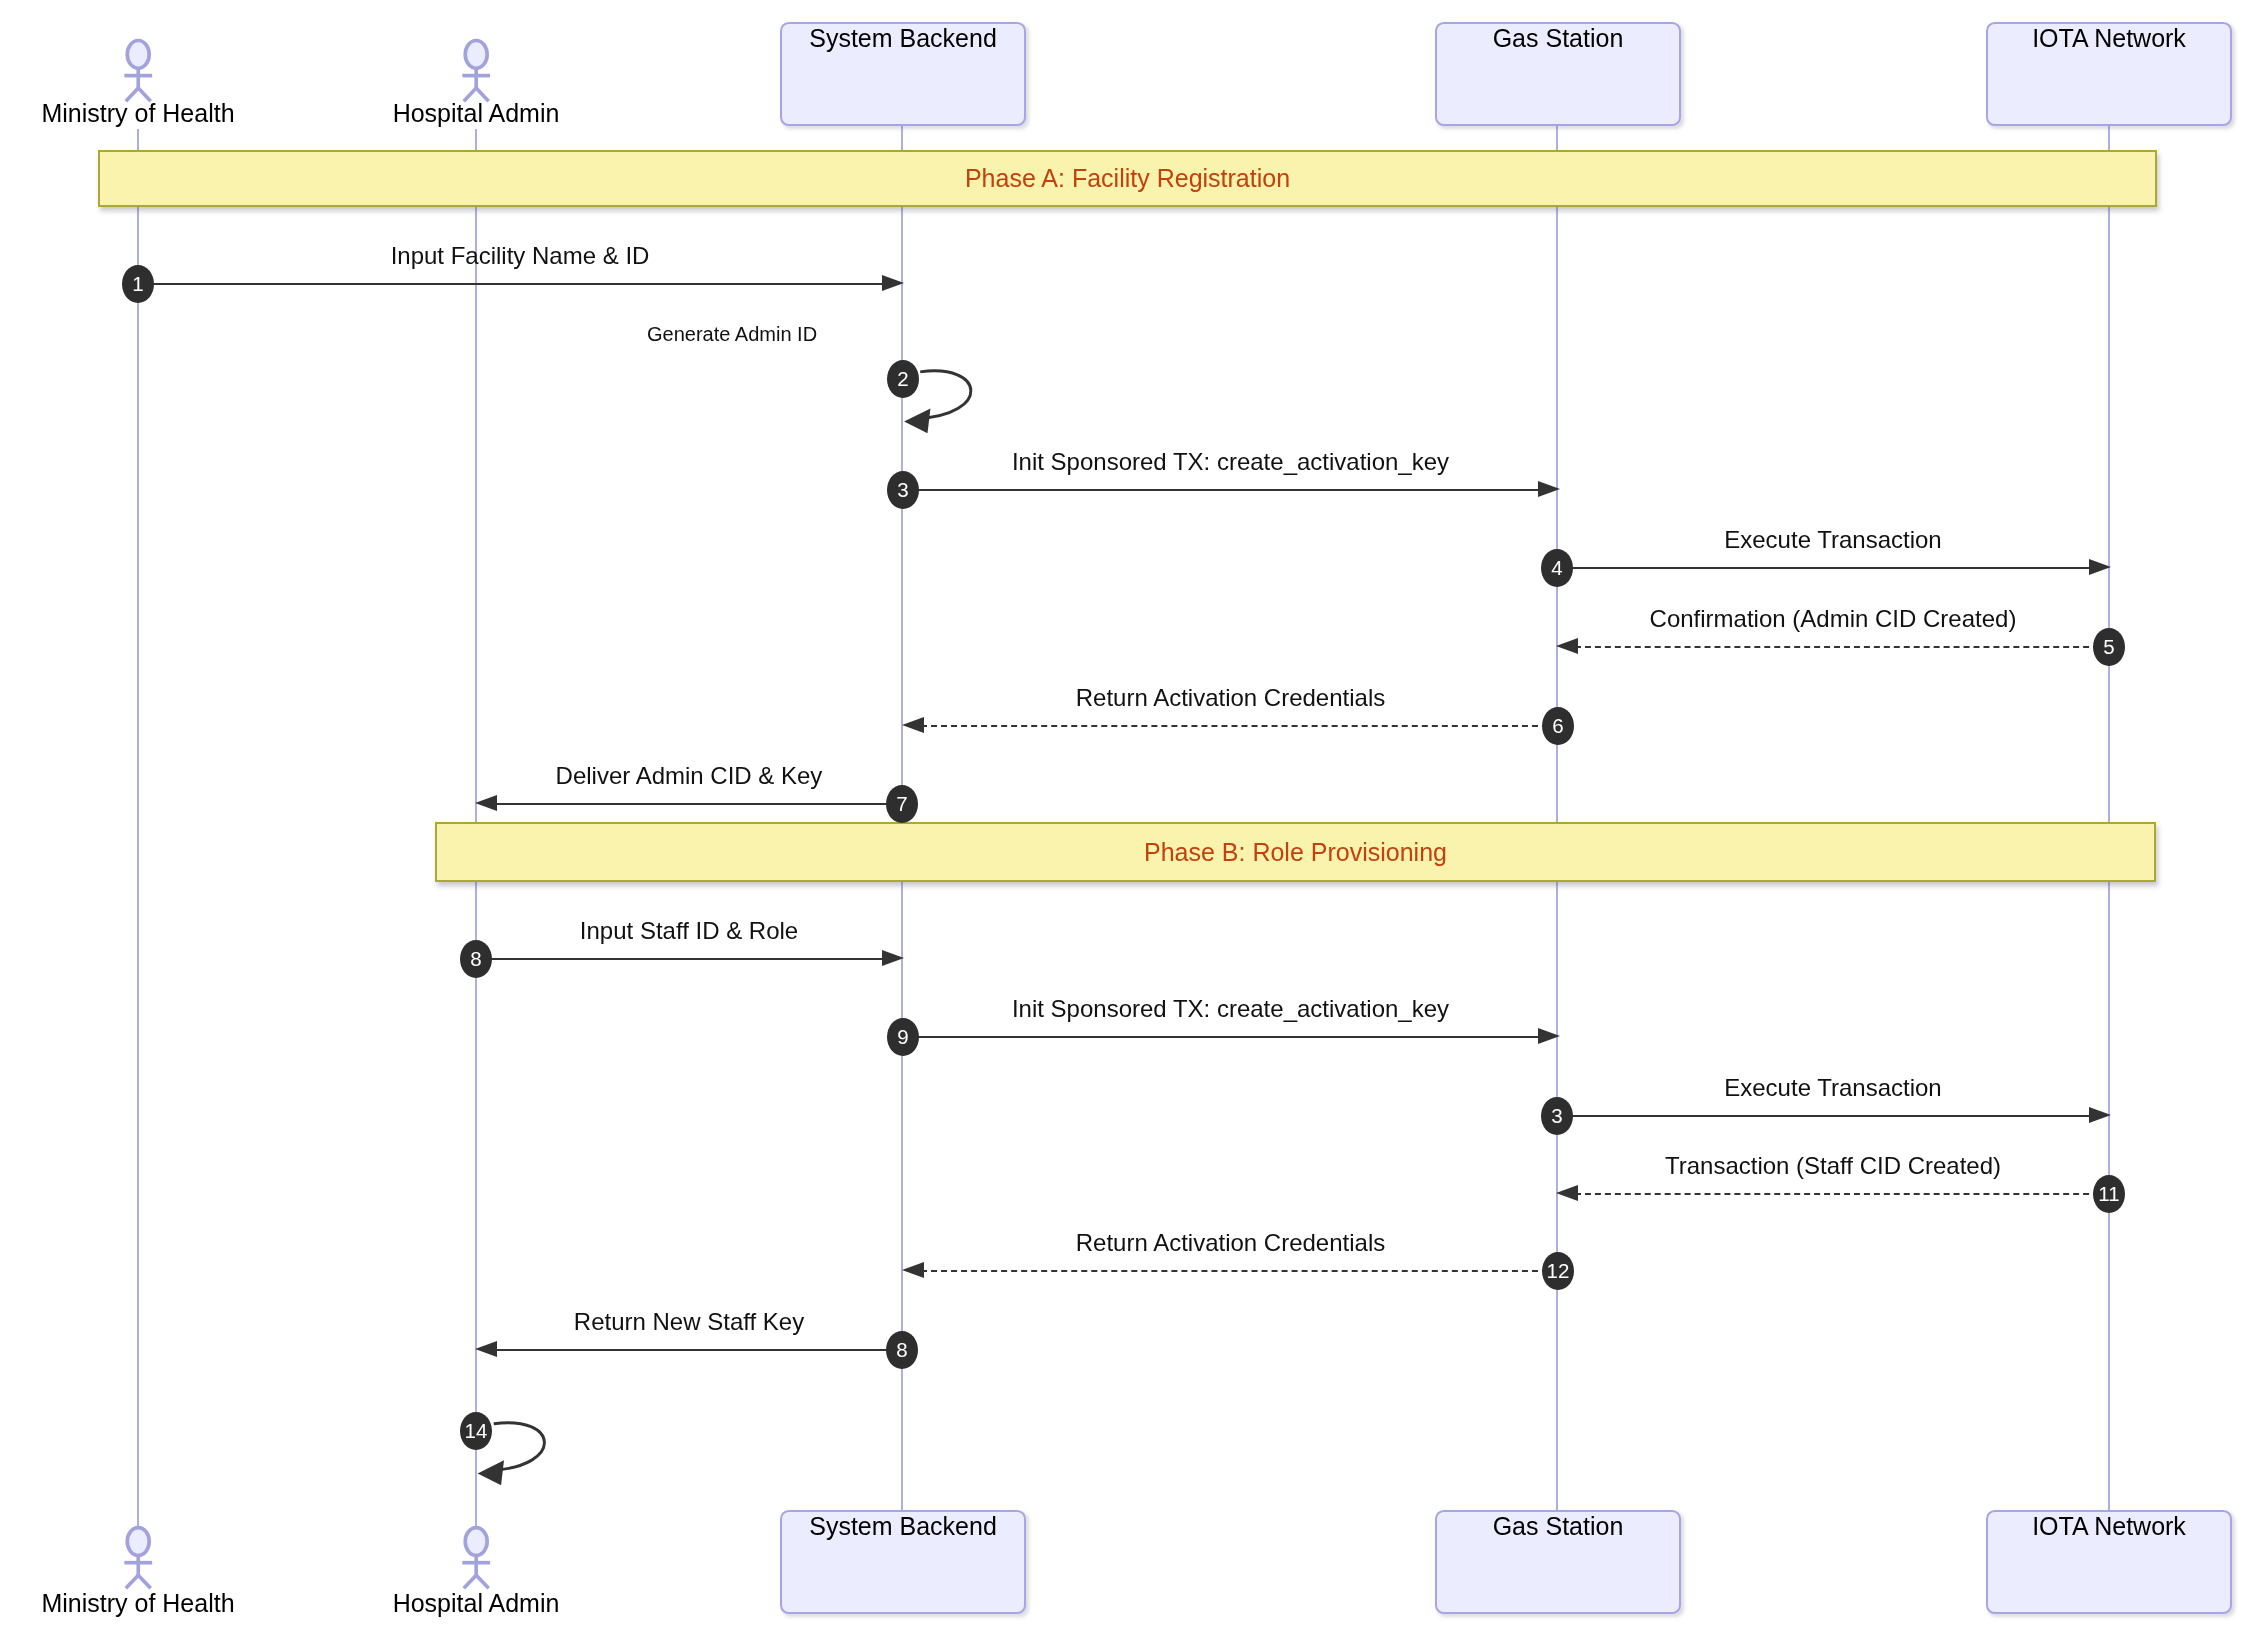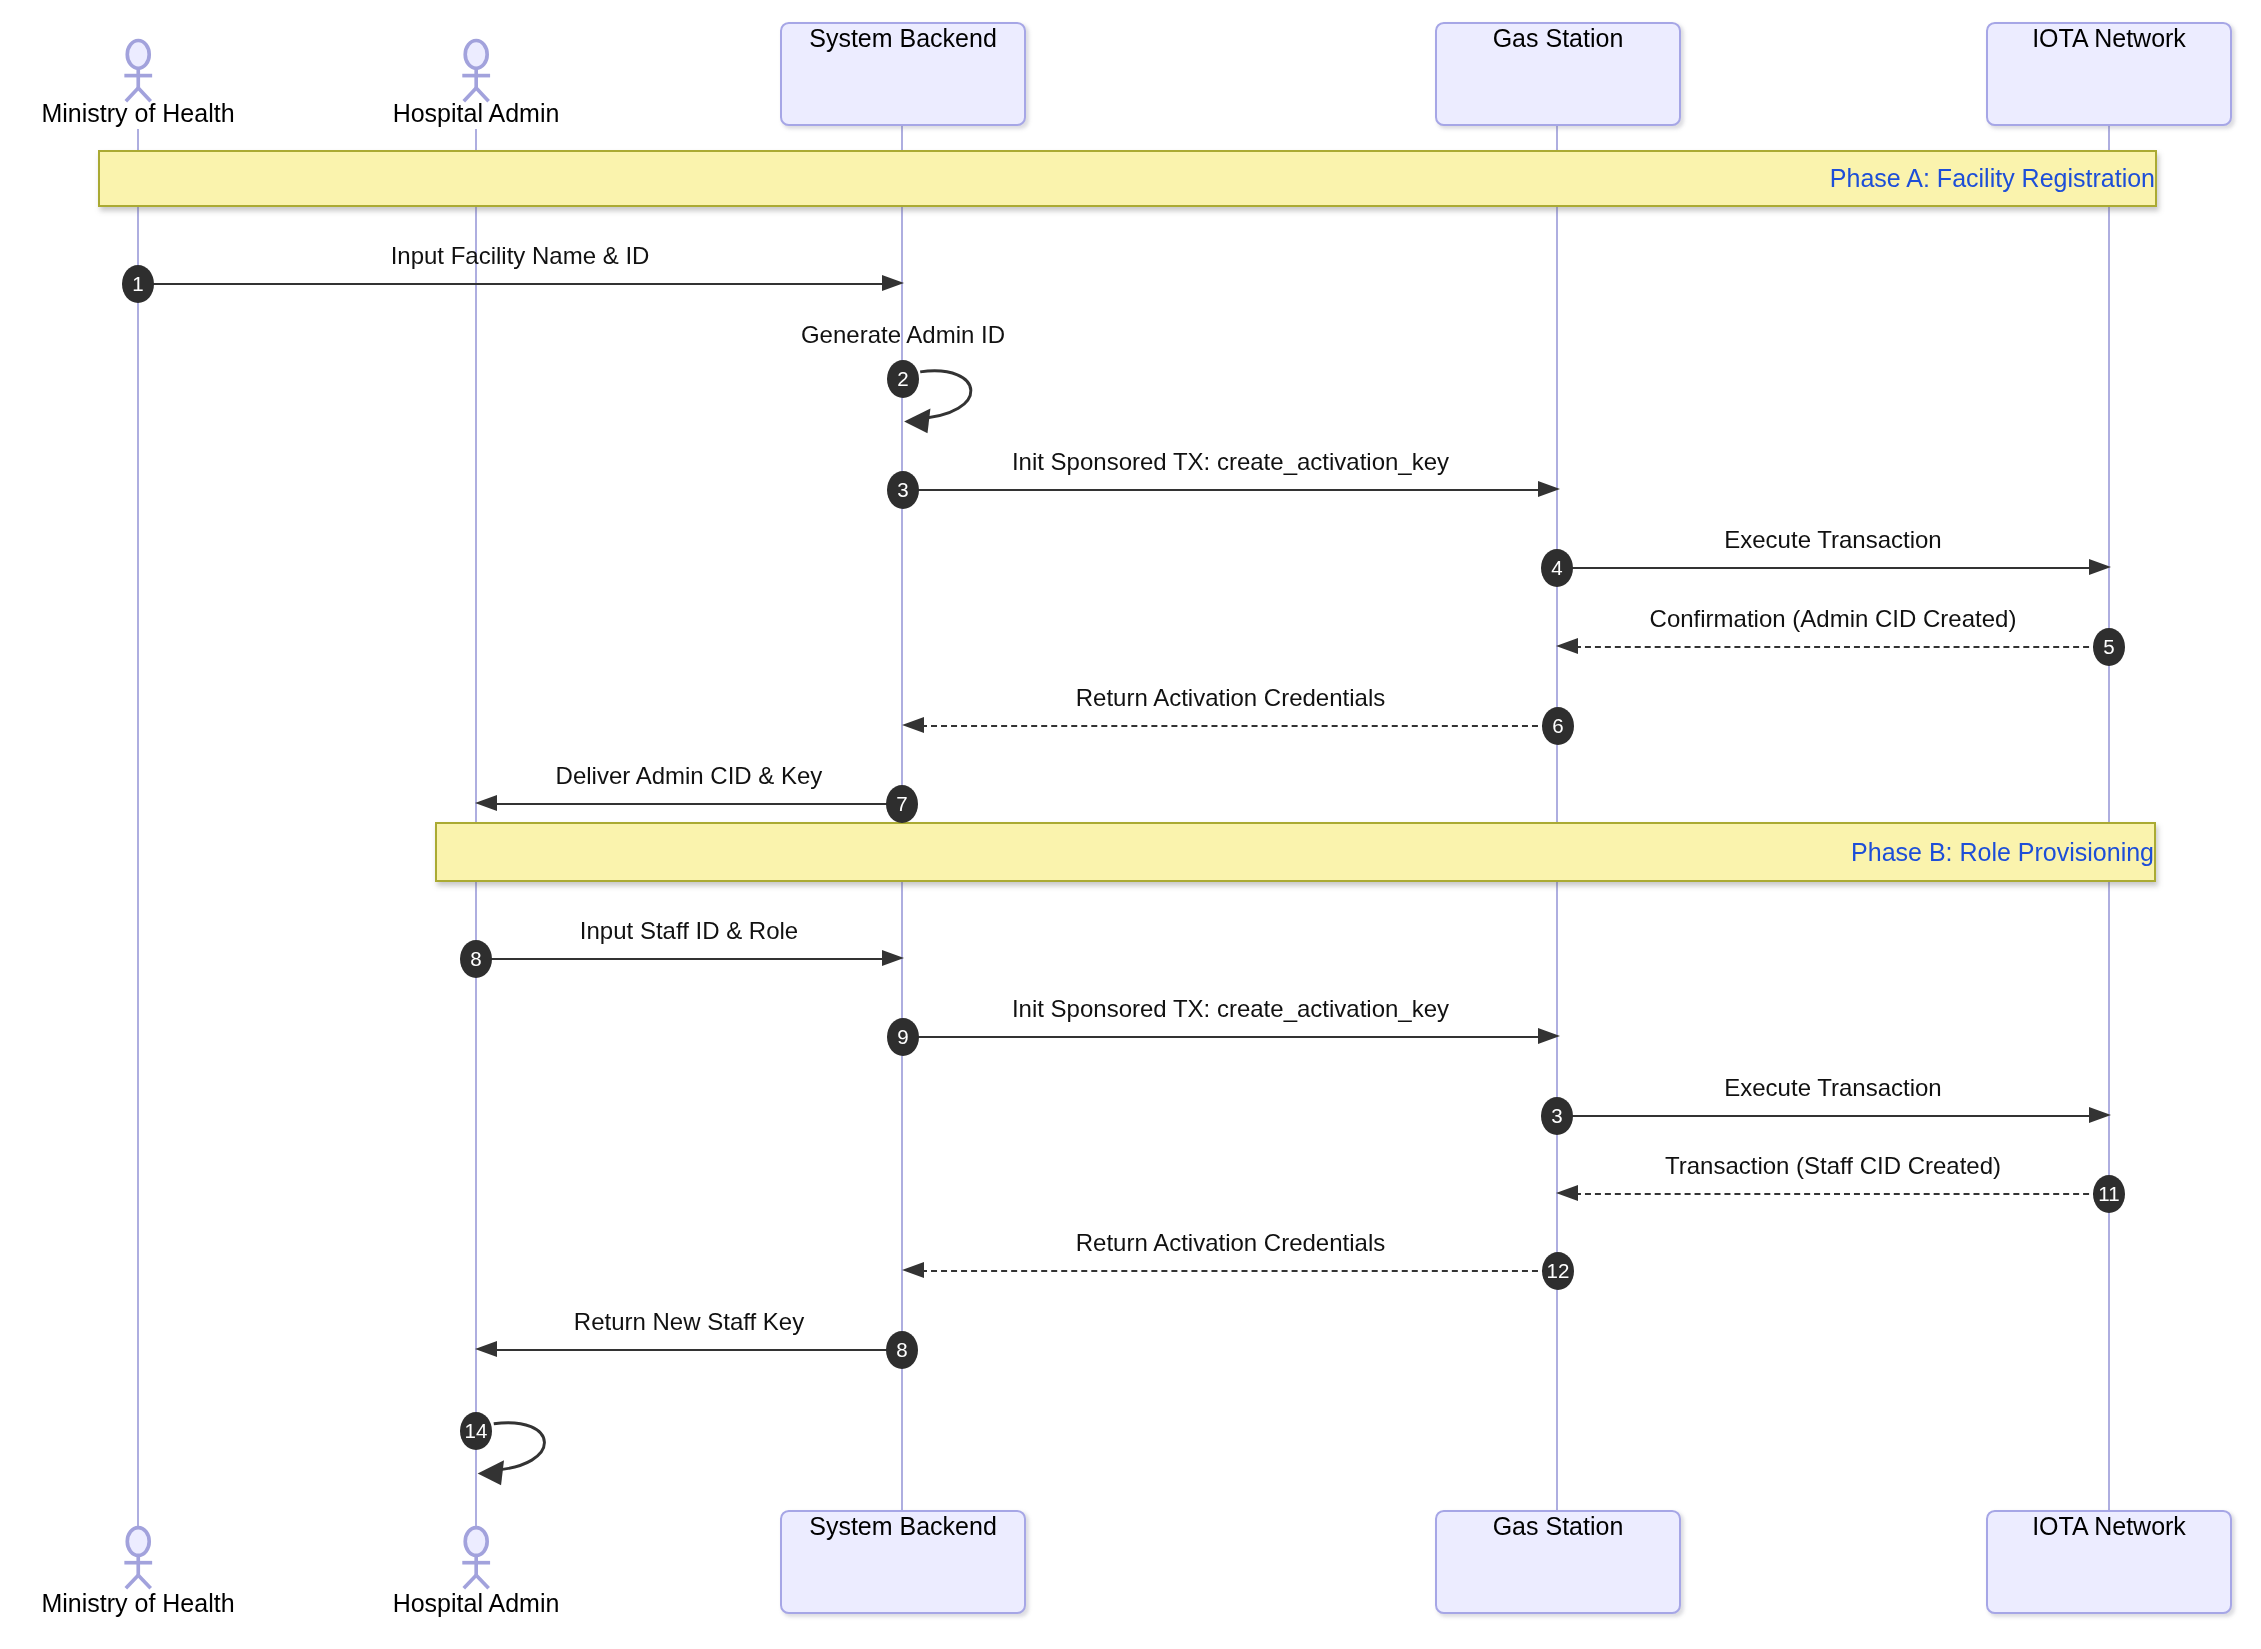--- a/index.html
+++ b/index.html
@@ -15,41 +15,41 @@
 
   .pbox{position:absolute;height:104px;background:var(--box-fill);
         border:2.2px solid var(--box-border);border-radius:8.8px;box-sizing:border-box;
         display:flex;align-items:flex-start;justify-content:center;
         font-size:25px;color:#000;z-index:4;box-shadow:2.2px 2.2px 3.7px rgba(120,120,140,.25);}
 
   .actor-label{position:absolute;width:322px;height:29px;text-align:center;
         font-size:25px;color:#000;z-index:4;line-height:29px;white-space:nowrap;}
 
   .band{position:absolute;background:var(--band-fill);border:2.2px solid var(--band-border);
-        box-sizing:border-box;display:flex;align-items:center;justify-content:flex-end;
-        font-size:25px;color:#1d4ed8;z-index:2;box-shadow:2.2px 3.7px 5.1px rgba(100,100,100,.35);}
+        box-sizing:border-box;display:flex;align-items:center;justify-content:center;
+        font-size:25px;color:#c2410c;z-index:2;box-shadow:2.2px 3.7px 5.1px rgba(100,100,100,.35);}
 
   .msg{position:absolute;height:0;z-index:5;}
   .msg .line{position:absolute;top:-1.5px;left:0;right:0;border-top:2.9px solid var(--arrow);}
   .msg.dashed .line{border-top:2.2px dashed var(--arrow);}
   .msg.to-r .line{right:17.6px;}
   .msg.to-l .line{left:17.6px;}
   .head{position:absolute;top:-9.5px;width:0;height:0;
         border-top:8px solid transparent;border-bottom:8px solid transparent;}
   .head.r{right:-1.5px;border-left:22px solid var(--arrow);}
   .head.l{left:-1.5px;border-right:22px solid var(--arrow);}
   .num{position:absolute;top:-19px;width:32px;height:38px;background:var(--num-fill);
        border-radius:50%;color:var(--num-text);font-size:20.5px;display:flex;
        align-items:center;justify-content:center;z-index:6;}
   .num.at-l{left:-16px;} .num.at-r{right:-16px;}
   .msg-label{position:absolute;top:-44px;left:0;right:0;height:31px;line-height:31px;
        text-align:center;font-size:24px;color:var(--label);white-space:nowrap;}
 
-  .loop-label{position:absolute;width:512px;height:31px;line-height:31px;text-align:center;
-       font-size:24px;color:var(--label);z-index:5;white-space:nowrap;}
+  .loop-label{position:absolute;width:512px;height:31px;line-height:31px;
+       font-size:20px;color:var(--label);z-index:5;white-space:nowrap;}
   .loop-num{position:absolute;width:32px;height:38px;background:var(--num-fill);
        border-radius:50%;color:var(--num-text);font-size:20.5px;display:flex;
        align-items:center;justify-content:center;z-index:6;}
   #overlay{position:absolute;left:0;top:0;z-index:3;}
 </style>
 </head>
 <body>
 
 <div id="canvas">
 

